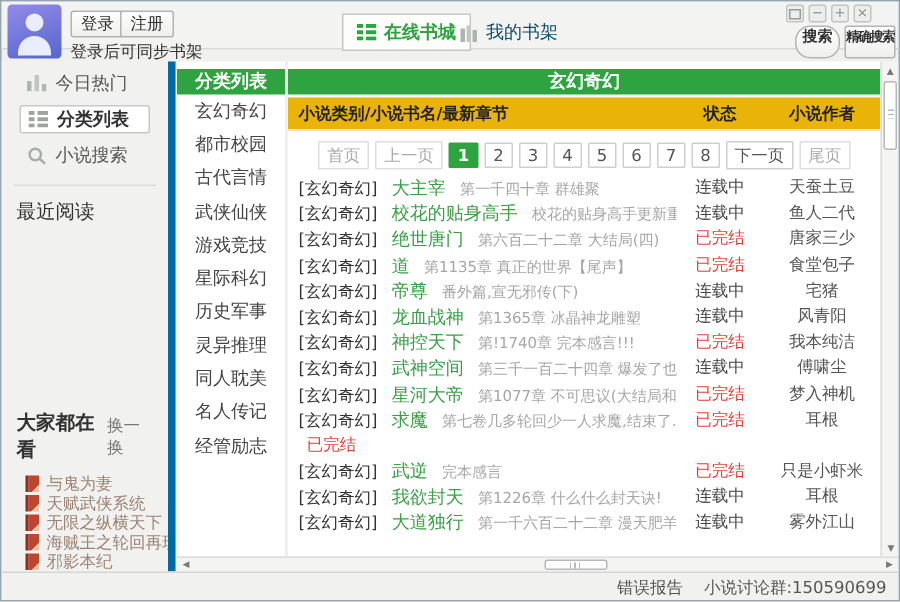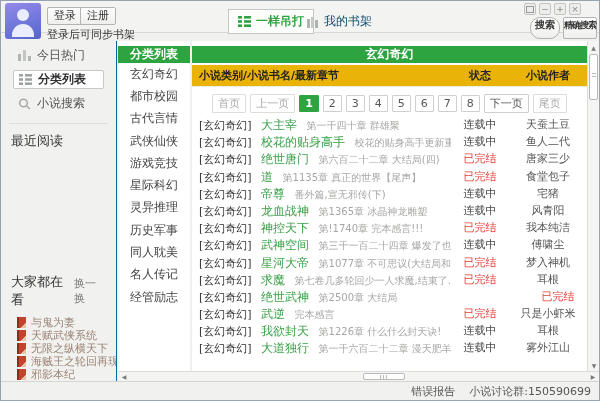--- a/index.html
+++ b/index.html
@@ -20,28 +20,28 @@
   .search-type{display:flex;align-items:center;gap:4px;padding:0 6px;height:100%;}
   .caret{width:0;height:0;border-left:4px solid transparent;border-right:4px solid transparent;border-top:5px solid #555;}
   .search-box input{flex:1;border:0;outline:0;height:16px;min-width:10px;font-size:11px;}
   .btn-search{position:absolute;left:529px;top:16px;width:30px;height:22px;font-size:10px;padding:0;text-align:center;font-weight:bold;border-radius:10px;}
   .btn-exact{position:absolute;left:562px;top:16px;width:34px;height:22px;font-size:9px;padding:0;text-align:center;font-weight:bold;letter-spacing:-1px;}
   .win-controls{position:absolute;right:18px;top:2px;display:flex;gap:3px;}
   .win-btn{width:12px;height:12px;border:1px solid #c3c4c2;background:#eceded;color:#8b8c8a;font-size:9px;line-height:10px;text-align:center;border-radius:2px;}
   .win-btn.skin::after{content:"";display:block;width:6px;height:5px;margin:2px auto;border:1px solid #9a9b99;}
 
   
-  .sidebar{position:absolute;left:0;top:40px;width:116px;bottom:19px;background:#f1f2f0;border-right:1px solid #0369a1;}
+  .sidebar{position:absolute;left:0;top:40px;width:116px;bottom:19px;background:#f1f2f0;border-right:5px solid #0369a1;}
   .nav-item{display:flex;align-items:center;gap:6px;margin:5px 12px 0 12px;height:19px;padding:0 5px;font-size:12px;color:#555;}
   .nav-item.active{background:#fff;border:1px solid #c8c8c6;border-radius:2px;color:#333;font-weight:bold;}
   .divider{margin:10px 8px 0 8px;border-top:1px solid #dcdddb;}
   .recent-title{margin:8px 0 0 10px;font-size:13px;color:#333;}
   .everyone{position:absolute;left:0;top:232px;right:0;}
   .everyone-head{display:flex;align-items:center;justify-content:space-between;margin:0 10px;}
-  .everyone-title{font-size:13px;color:#333;}
+  .everyone-title{font-size:13px;color:#333;font-weight:bold;}
   .refresh-link{font-size:11px;color:#777;}
   .book-list{margin-top:7px;}
   .book-item{display:flex;align-items:center;gap:5px;padding:1px 4px 1px 16px;font-size:11px;color:#9c8374;height:13px;white-space:nowrap;overflow:hidden;}
   .book-ico{flex:0 0 auto;width:9px;height:11px;background:linear-gradient(135deg,#c0452f 72%,#e8c0a8 72%);border-left:2px solid #8a2d1e;}
 
   
   .ico{display:inline-flex;align-items:center;justify-content:center;flex:0 0 auto;}
 
   
   .cat-col{position:absolute;left:117px;top:40px;width:72px;bottom:29px;background:#fff;}
@@ -104,21 +104,21 @@
       <span class="ico">
         <svg width="13" height="11">
             <rect x="0" y="0" width="4" height="2.6" fill="#2ea440"></rect>
             <rect x="6" y="0" width="7" height="2.6" fill="#2ea440"></rect>
             <rect x="0" y="4.2" width="4" height="2.6" fill="#2ea440"></rect>
             <rect x="6" y="4.2" width="7" height="2.6" fill="#2ea440"></rect>
             <rect x="0" y="8.4" width="4" height="2.6" fill="#2ea440"></rect>
             <rect x="6" y="8.4" width="7" height="2.6" fill="#2ea440"></rect>
           </svg>
       </span>
-      <span>一样吊打</span>
+      <span>在线书城</span>
     </div>
     <div class="tab-mine">
       <span class="ico">
         <svg width="13" height="12">
             <rect x="1" y="3" width="3" height="9" fill="#b0b4b0"></rect>
             <rect x="5" y="1" width="3" height="11" fill="#c4c8c4"></rect>
             <rect x="9" y="4" width="3" height="8" fill="#b0b4b0"></rect>
           </svg>
       </span>
       <span>我的书架</span>
@@ -220,23 +220,23 @@
         <div class="cat-item">都市校园</div>
 
         <div class="cat-item">古代言情</div>
 
         <div class="cat-item">武侠仙侠</div>
 
         <div class="cat-item">游戏竞技</div>
 
         <div class="cat-item">星际科幻</div>
 
+        <div class="cat-item">历史军事</div>
+
         <div class="cat-item">灵异推理</div>
-
-        <div class="cat-item">历史军事</div>
 
         <div class="cat-item">同人耽美</div>
 
         <div class="cat-item">名人传记</div>
 
         <div class="cat-item">经管励志</div>
       </div>
   </div>
   <div class="gap"></div>
 
@@ -407,25 +407,20 @@
           </span>
           <span class="cell-status">
             <span class="status-txt done">已完结</span>
           </span>
           <span class="cell-author">
             <span class="author-txt">耳根</span>
           </span>
         </div>
 
         <div class="row">
-          <span class="cell-book">
-            <span class="prefix">[玄幻奇幻]</span>
-            <span class="title">绝世武神</span>
-            <span class="chapter">第2500章 大结局</span>
-          </span>
           <span class="cell-status">
             <span class="status-txt done">已完结</span>
           </span>
         </div>
 
         <div class="row">
           <span class="cell-book">
             <span class="prefix">[玄幻奇幻]</span>
             <span class="title">武逆</span>
             <span class="chapter">完本感言</span>

